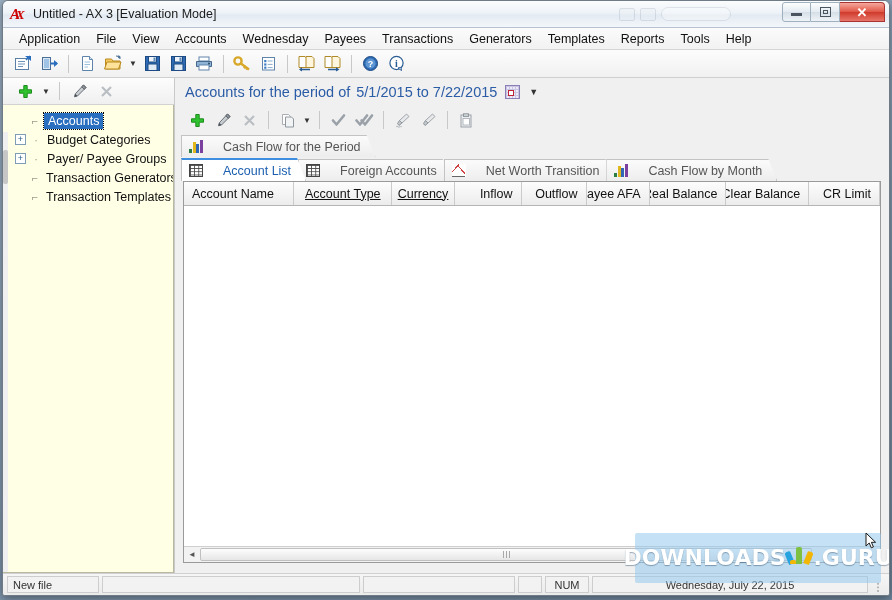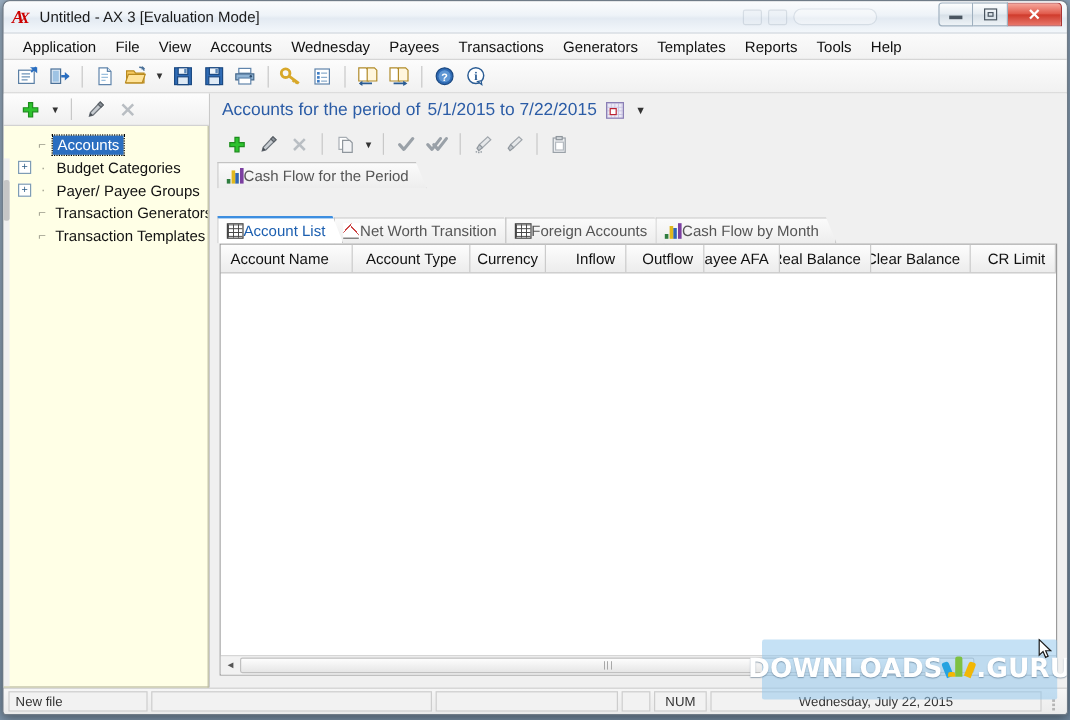--- a/index.html
+++ b/index.html
@@ -165,23 +165,23 @@
 
   #panel-toolbar {
     height:28px; flex:0 0 28px;
     display:flex; align-items:center; padding-left:10px; gap:1px;
     background:#f0f0f0;
   }
 
   
   #tabs-wrap { flex:0 0 auto; padding-left:6px; background:#f0f0f0; position:relative; }
   .tabrow { display:flex; align-items:flex-end; height:23px; position:relative; }
-  .tabrow.row2 { height:24px;margin-top:22px; }
+  .tabrow.row2 { height:24px; }
   .tab {
-    height:22px; display:flex; align-items:center; gap:0;
+    height:22px; display:flex; align-items:center; gap:20px;
     padding:0 14px 0 7px; font-size:12.5px; color:#555;
     background:linear-gradient(to bottom,#fbfbfb,#ededed);
     border:1px solid #c3c3c3; border-bottom:none;
     margin-right:-8px;
     position:relative;
     clip-path: polygon(0 0, calc(100% - 9px) 0, 100% 100%, 0 100%);
     white-space:nowrap;
   }
   .tab.active {
     color:#1c5fb0; background:#fff;
@@ -232,21 +232,21 @@
     border-bottom:1px solid #b5b5b5;
   }
   .th {
     display:flex;align-items:center;
     border-right:1px solid #cbcbcb;
     font-size:12.5px; color:#111; padding:0 8px;
     white-space:nowrap; overflow:hidden;
   }
   .th.left { justify-content:flex-start; }
   .th.right { justify-content:flex-end; }
-  .th.center { justify-content:center; }
+  .th.center { justify-content:center;text-decoration:underline; }
   #tbody { flex:1 1 auto; background:#fff; }
 
   #hscroll {
     height:16px; flex:0 0 16px;
     background:#f2f2f2; border-top:1px solid #cfcfcf;
     display:flex; align-items:center;
   }
   .sc-arrow { width:16px;height:15px;display:flex;align-items:center;justify-content:center;font-size:8px;color:#555;background:#f2f2f2;}
   .sc-track { flex:1 1 auto; height:15px; background:#f2f2f2; position:relative;}
   .sc-thumb {
@@ -641,26 +641,26 @@
             <span>Cash Flow for the Period</span>
           </div>
         </div>
 
         <div class="tabrow row2">
           <div class="tab active">
             <span class="tab-ico ico-grid"></span>
             <span>Account List</span>
           </div>
           <div class="tab">
+            <span class="tab-ico ico-grid"></span>
+            <span>Foreign Accounts</span>
+          </div>
+          <div class="tab">
             <span class="tab-ico ico-line"></span>
             <span>Net Worth Transition</span>
-          </div>
-          <div class="tab">
-            <span class="tab-ico ico-grid"></span>
-            <span>Foreign Accounts</span>
           </div>
           <div class="tab">
             <span class="tab-ico ico-chart"></span>
             <span>Cash Flow by Month</span>
           </div>
         </div>
       </div>
 
       <div id="table-area">
         <div id="thead">
@@ -685,21 +685,21 @@
             </div>
           </div>
         </div>
       </div>
 
       <div id="bottom-strip"></div>
     </div>
   </div>
 
   <div id="statusbar">
-    <div class="sb" style="width:116px">New file</div>
+    <div class="sb" style="width:92px">New file</div>
     <div class="sb grow"></div>
     <div class="sb" style="width:152px"></div>
     <div class="sb" style="width:24px"></div>
     <div class="sb" style="width:44px;justify-content:center">NUM</div>
     <div class="sb" style="width:276px;justify-content:center">Wednesday, July 22, 2015</div>
     <div class="sb grip">
       <span class="grip-dots"></span>
     </div>
   </div>
 

